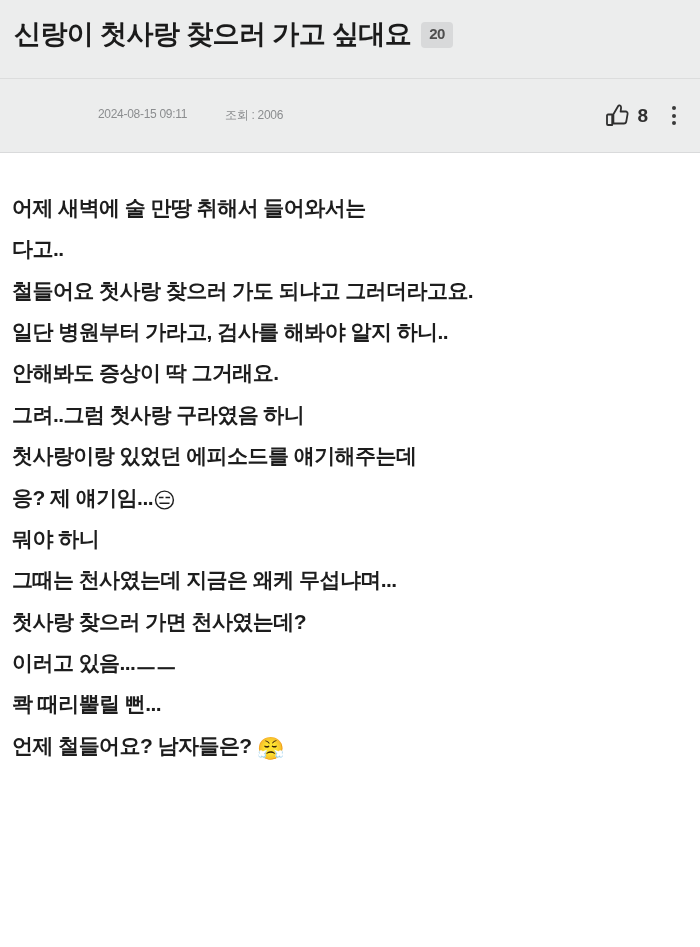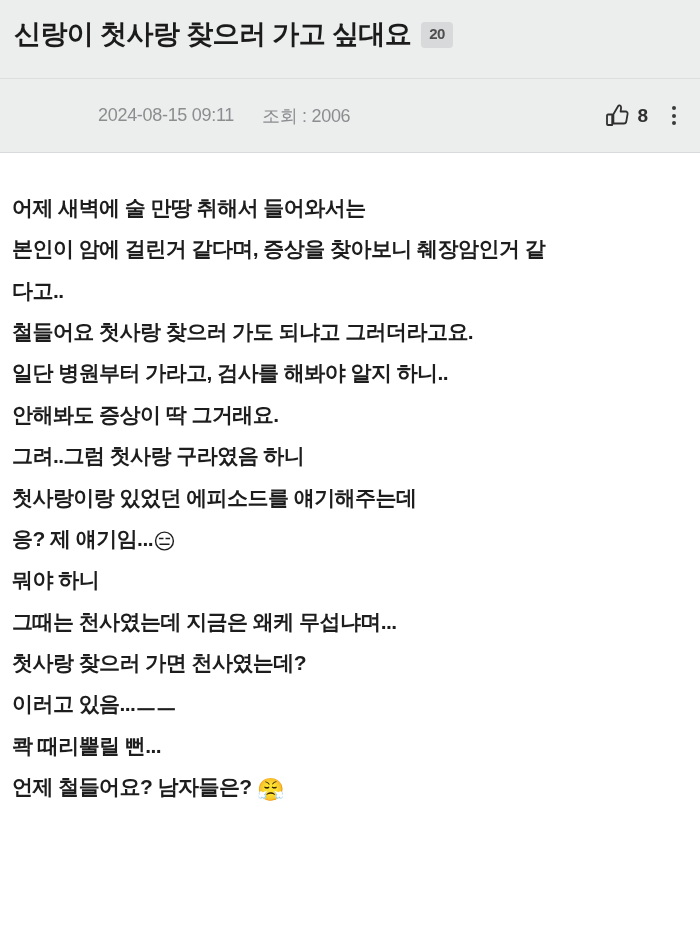--- a/index.html
+++ b/index.html
@@ -59,25 +59,25 @@
     border-top: 1px solid #dcdddd;
     padding: 0 18px;
     box-sizing: border-box;
     height: 74px;
     display: flex;
     align-items: center;
     justify-content: space-between;
   }
   .meta-left {
     display: flex;
-    align-items: center;
-    gap: 28px;
+    align-items: flex-start;
+    gap: 38px;
     padding-left: 80px;
     color: #8b8d8f;
-    font-size: 18px;
+    font-size: 12px;
     letter-spacing: -0.3px;
   }
   .meta-right {
     display: flex;
     align-items: center;
     gap: 18px;
   }
   .like-group {
     display: flex;
     align-items: center;
@@ -160,21 +160,20 @@
           <span></span>
           <span></span>
       </div>
     </div>
   </div>
 
   <div class="divider-top"></div>
 
   <div class="body-wrap">
     <div class="body-line"><span>어제 새벽에 술 만땅 취해서 들어와서는</span><span class="emoji"></span></div>
-    <div class="body-line"><span>본인이 암에 걸린거 같다며, 증상을 찾아보니 췌장암인거 같</span><span class="emoji"></span></div>
     <div class="body-line"><span>다고..</span><span class="emoji"></span></div>
     <div class="body-line"><span>철들어요 첫사랑 찾으러 가도 되냐고 그러더라고요.</span><span class="emoji"></span></div>
     <div class="body-line"><span>일단 병원부터 가라고, 검사를 해봐야 알지 하니..</span><span class="emoji"></span></div>
     <div class="body-line"><span>안해봐도 증상이 딱 그거래요.</span><span class="emoji"></span></div>
     <div class="body-line"><span>그려..그럼 첫사랑 구라였음 하니</span><span class="emoji"></span></div>
     <div class="body-line"><span>첫사랑이랑 있었던 에피소드를 얘기해주는데</span><span class="emoji"></span></div>
     <div class="body-line"><span>응? 제 얘기임...</span><span class="emoji">😑</span></div>
     <div class="body-line"><span>뭐야 하니</span><span class="emoji"></span></div>
     <div class="body-line"><span>그때는 천사였는데 지금은 왜케 무섭냐며...</span><span class="emoji"></span></div>
     <div class="body-line"><span>첫사랑 찾으러 가면 천사였는데?</span><span class="emoji"></span></div>

